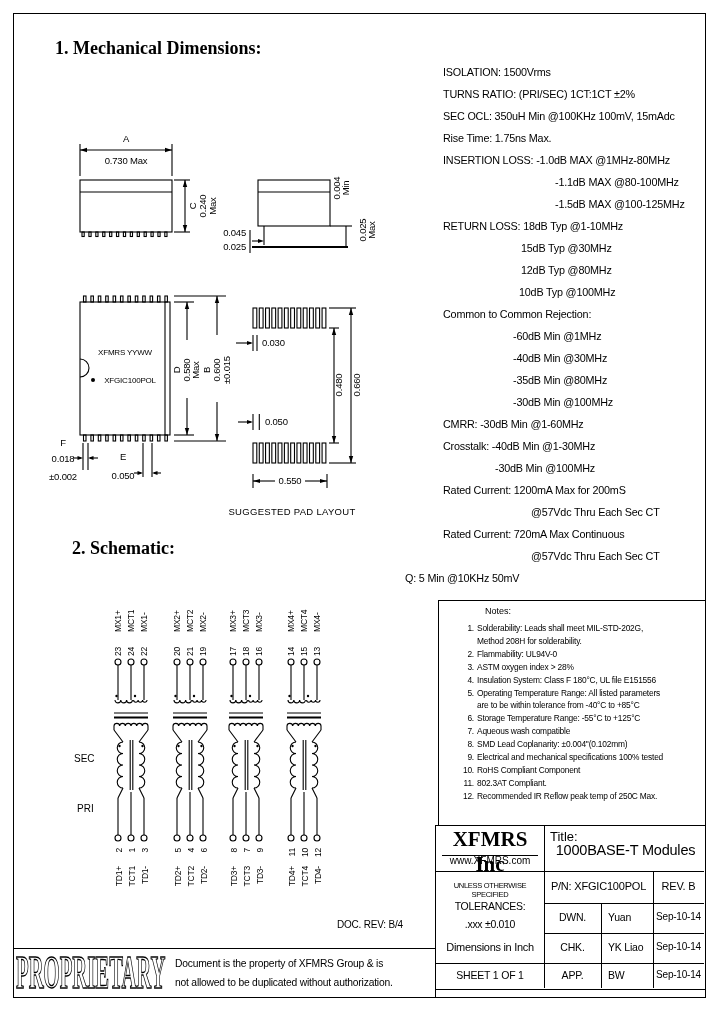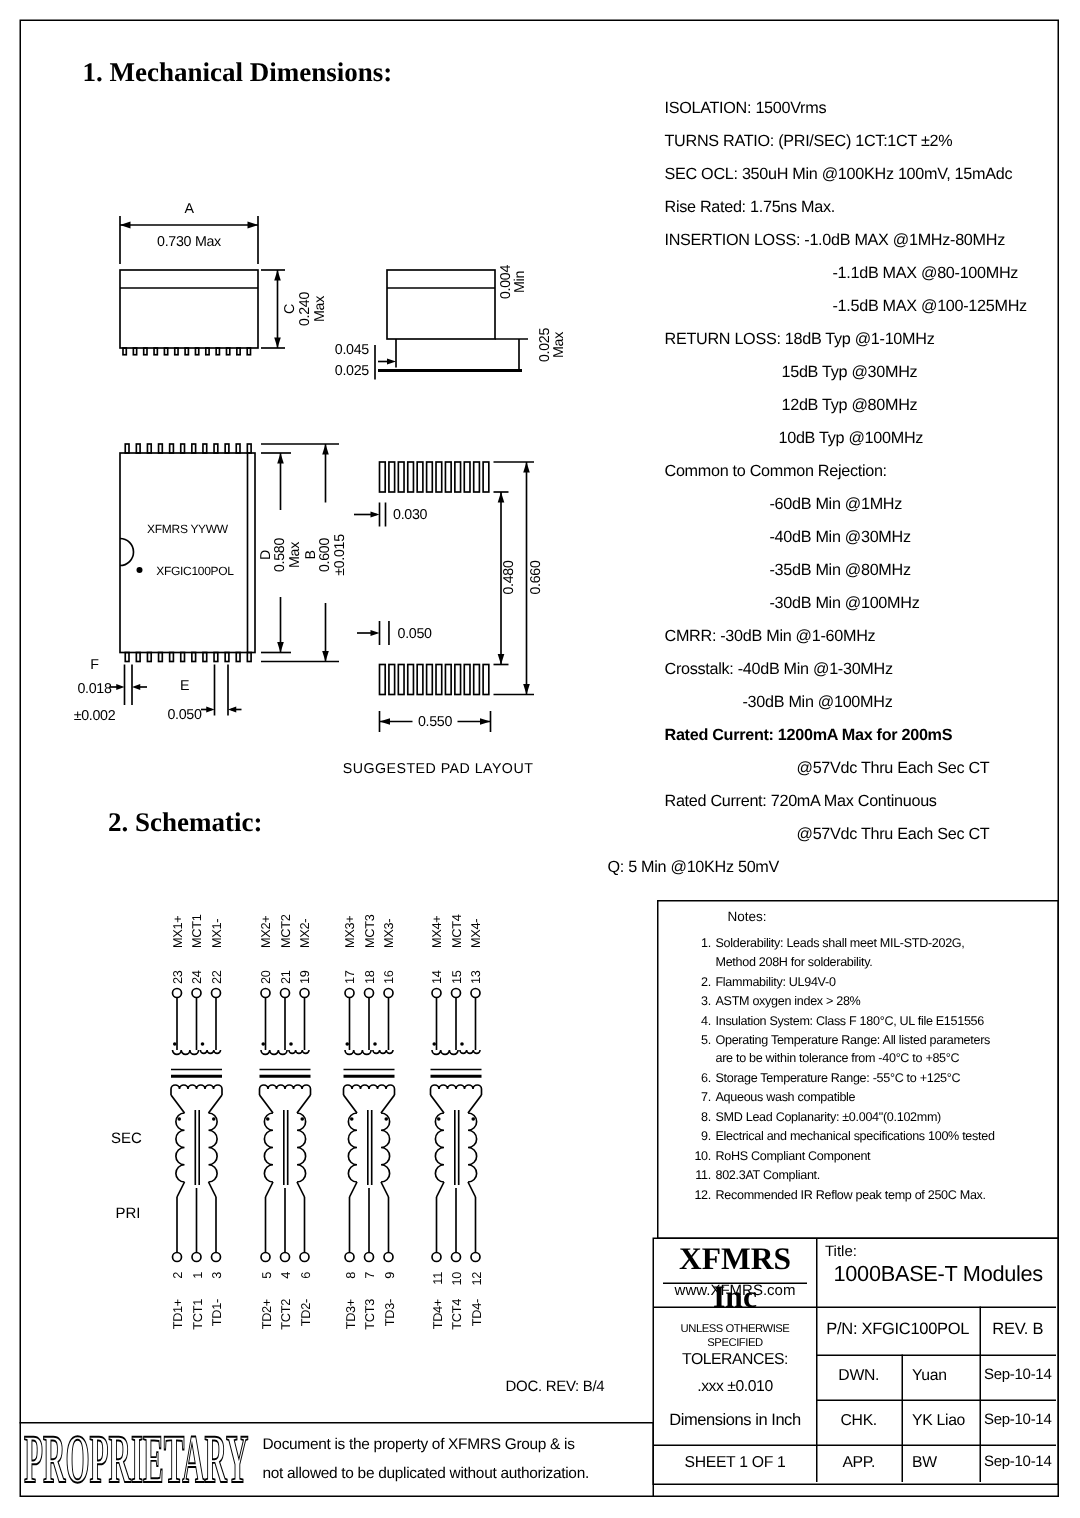--- a/index.html
+++ b/index.html
@@ -22,21 +22,21 @@
   .nnum{width:17px;text-align:right;margin-right:3px;flex:none;}
   .ntext{flex:1;}
   
   .tblock{position:absolute;left:435px;top:825px;width:271px;height:165px;
         border:1.5px solid #000;box-sizing:border-box;}
   .hl{position:absolute;background:#000;height:1.4px;}
   .vl{position:absolute;background:#000;width:1.4px;}
   .company{position:absolute;left:0;top:1px;width:108px;text-align:center;
         font-family:"Liberation Serif",serif;font-weight:bold;font-size:21px;}
   .website{position:absolute;left:0;top:29px;width:108px;text-align:center;font-size:10px;}
-  .title-label{position:absolute;left:114px;top:3px;font-size:10px;}
+  .title-label{position:absolute;left:114px;top:3px;font-size:13px;}
   .doc-title{position:absolute;left:108px;top:16px;width:163px;text-align:center;
         font-size:14.5px;letter-spacing:-0.2px;}
   .tol{position:absolute;left:0;width:108px;text-align:center;letter-spacing:-0.3px;}
   .cellc{position:absolute;text-align:center;font-size:10.5px;letter-spacing:-0.2px;}
   .celll{position:absolute;font-size:10.5px;letter-spacing:-0.2px;}
   
   .prop-strip{position:absolute;left:13px;top:948px;width:423px;height:50px;
         border-top:1.4px solid #000;border-right:1.4px solid #000;box-sizing:border-box;}
   .prop-word{position:absolute;left:3px;top:1px;font-family:"Liberation Serif",serif;
         font-weight:bold;font-size:46px;line-height:46px;color:#fff;
@@ -445,37 +445,37 @@
       </g>
     </svg>
 
   <div class="doc-rev">DOC. REV: B/4</div>
 
 
   <div id="spec-lines">
       <div class="spec-line" style="top: 0px; left: 0px;">ISOLATION: 1500Vrms</div>
       <div class="spec-line" style="top: 22px; left: 0px;">TURNS RATIO: (PRI/SEC) 1CT:1CT ±2%</div>
       <div class="spec-line" style="top: 44px; left: 0px;">SEC OCL: 350uH Min @100KHz 100mV, 15mAdc</div>
-      <div class="spec-line" style="top: 66px; left: 0px;">Rise Rated: 1.75ns Max.</div>
+      <div class="spec-line" style="top: 66px; left: 0px;">Rise Time: 1.75ns Max.</div>
       <div class="spec-line" style="top: 88px; left: 0px;">INSERTION LOSS: -1.0dB MAX @1MHz-80MHz</div>
       <div class="spec-line" style="top: 110px; left: 112px;">-1.1dB MAX @80-100MHz</div>
       <div class="spec-line" style="top: 132px; left: 112px;">-1.5dB MAX @100-125MHz</div>
       <div class="spec-line" style="top: 154px; left: 0px;">RETURN LOSS: 18dB Typ @1-10MHz</div>
       <div class="spec-line" style="top: 176px; left: 78px;">15dB Typ @30MHz</div>
       <div class="spec-line" style="top: 198px; left: 78px;">12dB Typ @80MHz</div>
       <div class="spec-line" style="top: 220px; left: 76px;">10dB Typ @100MHz</div>
       <div class="spec-line" style="top: 242px; left: 0px;">Common to Common Rejection:</div>
       <div class="spec-line" style="top: 264px; left: 70px;">-60dB Min @1MHz</div>
       <div class="spec-line" style="top: 286px; left: 70px;">-40dB Min @30MHz</div>
       <div class="spec-line" style="top: 308px; left: 70px;">-35dB Min @80MHz</div>
       <div class="spec-line" style="top: 330px; left: 70px;">-30dB Min @100MHz</div>
       <div class="spec-line" style="top: 352px; left: 0px;">CMRR: -30dB Min @1-60MHz</div>
       <div class="spec-line" style="top: 374px; left: 0px;">Crosstalk: -40dB Min @1-30MHz</div>
       <div class="spec-line" style="top: 396px; left: 52px;">-30dB Min @100MHz</div>
-      <div class="spec-line" style="top: 418px; left: 0px; font-weight: bold;">Rated Current: 1200mA Max for 200mS</div>
+      <div class="spec-line" style="top: 418px; left: 0px;">Rated Current: 1200mA Max for 200mS</div>
       <div class="spec-line" style="top: 440px; left: 88px;">@57Vdc Thru Each Sec CT</div>
       <div class="spec-line" style="top: 462px; left: 0px;">Rated Current:  720mA Max Continuous</div>
       <div class="spec-line" style="top: 484px; left: 88px;">@57Vdc Thru Each Sec CT</div>
       <div class="spec-line" style="top: 506px; left: -38px;">Q: 5 Min @10KHz 50mV</div>
     </div>
 
   <div class="notes-box">
     <div class="notes-title">Notes:</div>
     <div class="notes-list" id="notes-list">
         <div class="note">

